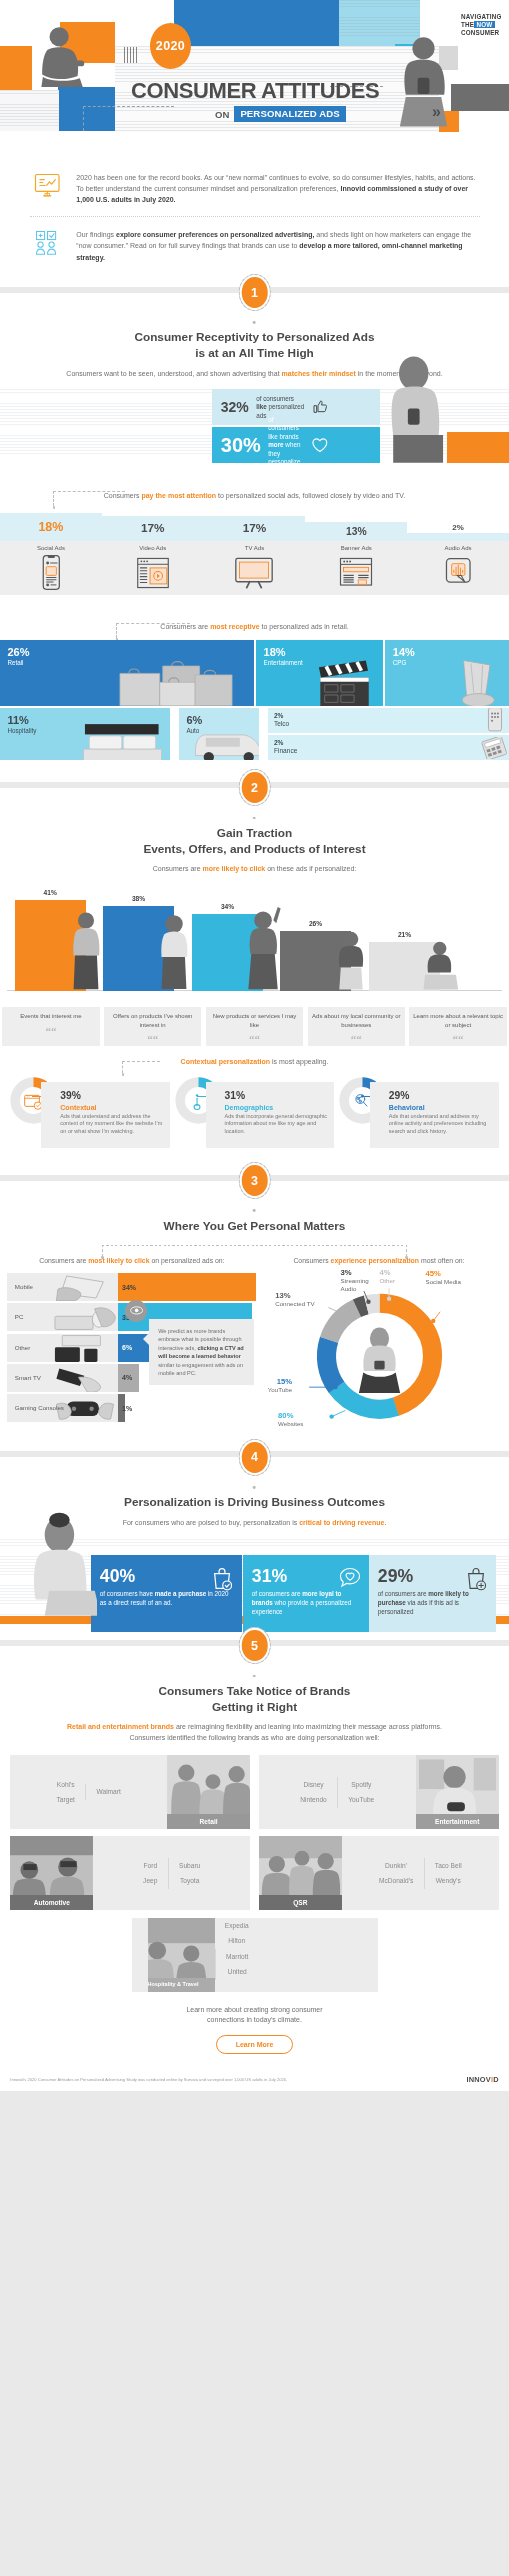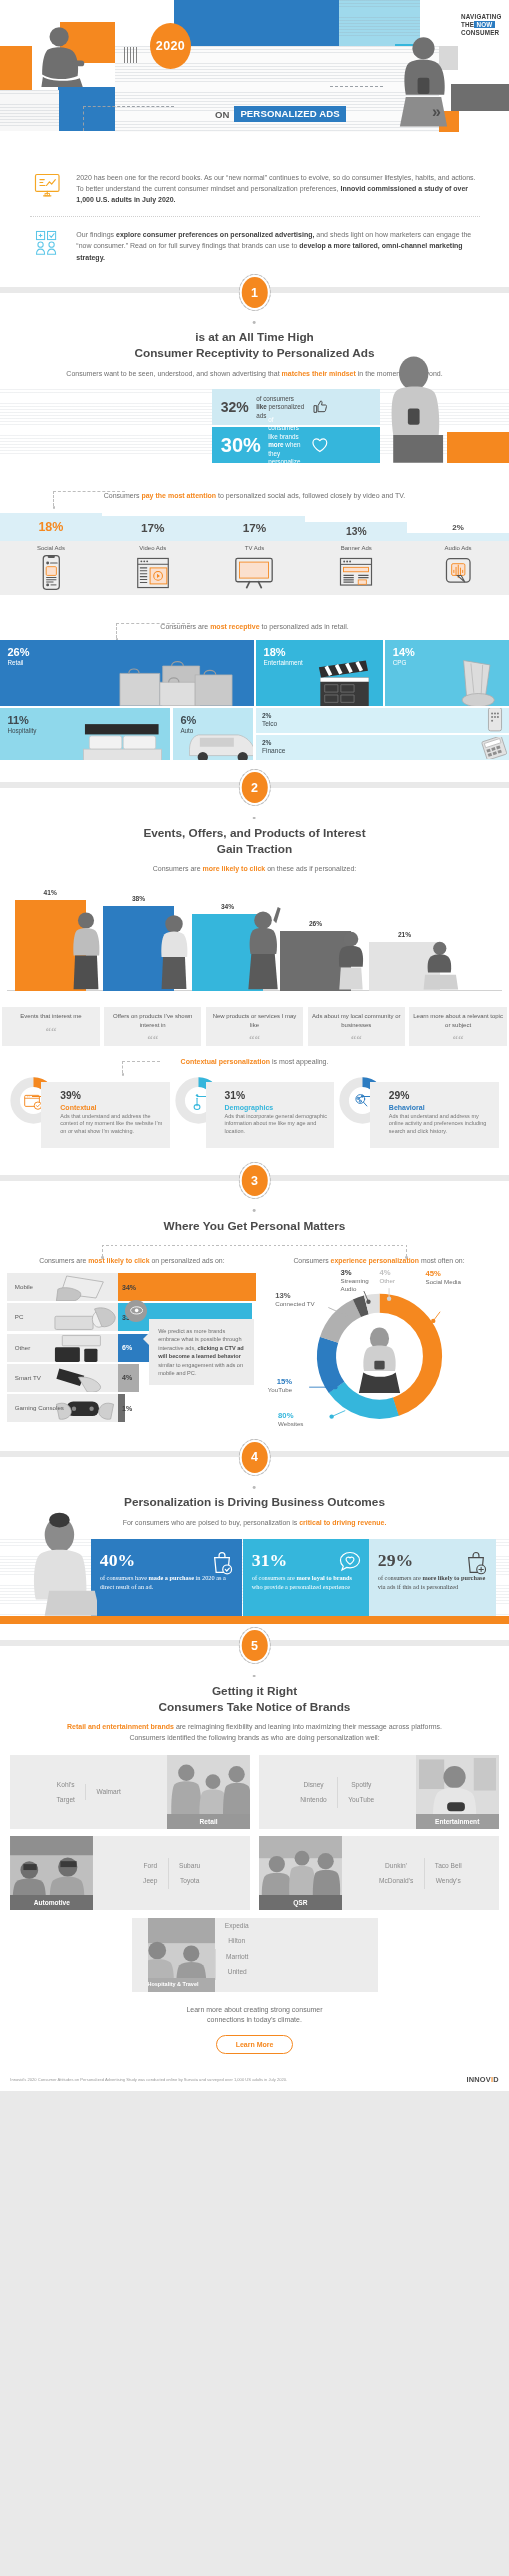--- a/index.html
+++ b/index.html
@@ -107,21 +107,21 @@
   .adbar { background:#DBEFF7; display:flex; align-items:center; justify-content:center; }
   .adcol .pc { font-size:11.8px; font-weight:bold; color:#4a4a4a; }
   .adcol:first-child .pc { color:#F5881F; font-size:12.5px; }
   .adlabelrow { background:#eeeeee; }
   .adlabel { text-align:center; font-size:6px; color:#5a5a5a; padding:4.4px 0 2.9px; }
   .adicon { height:41px; display:flex; align-items:center; justify-content:center; padding-bottom:2.9px; }
 
   
   .ind-wrap { margin-top:2.9px; }
   .ind-r1 { display:flex; gap:2.2px; height:66px; }
-  .ind-r2 { display:flex; gap:3px; height:52px; margin-top:2.2px; }
+  .ind-r2 { display:flex; gap:9px; height:52px; margin-top:2.2px; }
   .ind-cell { position:relative; overflow:hidden; padding:5.9px 7.4px; }
   .ind-cell .n { font-size:11px; font-weight:bold; line-height:12.5px; }
   .ind-cell .l { font-size:6.3px; line-height:8px; margin-top:0.7px; }
   .ind-retail { flex:0 0 254px; background:#2C7CC1; color:#fff; }
   .ind-ent { flex:0 0 127px; background:#35B6DC; color:#fff; }
   .ind-cpg { flex:1; background:#5CC6E4; color:#fff; }
   .ind-hosp { flex:0 0 170px; background:#8FD8EB; color:#3f4a50; }
   .ind-qsr { flex:0 0 155px; background:#A6E0EF; color:#3f4a50; }
   .ind-auto { flex:0 0 80px; background:#BDE7F3; color:#3f4a50; }
   .ind-small { flex:1; display:flex; flex-direction:column; gap:2.2px; }
@@ -182,21 +182,21 @@
   .eyebadge { position:absolute; left:118px; top:26.5px; width:22px; height:22px; border-radius:50%; background:#9b9b9b; display:flex;align-items:center;justify-content:center; z-index:3;}
 
   .donut-big { position:relative; width:243px; height:159px; margin:0 auto; }
   .dl { position:absolute; font-size:6.2px; line-height:8px; }
   .dl .p { font-weight:bold; font-size:7.7px; }
   .dl .n { color:#6a6a6a; }
 
   
   .s4 { position:relative; height:77px; margin-top:11.8px;
       background:repeating-linear-gradient(to bottom, rgba(170,178,186,.18) 0 0.7px, transparent 0.7px 2.9px); }
-  .s4cell { position:absolute; top:0; height:77px; padding:11.8px 8.8px 0;font-family:Liberation Serif, serif; }
+  .s4cell { position:absolute; top:16px; height:77px; padding:11.8px 8.8px 0; }
   .s4cell .n { font-size:17.7px; font-weight:bold; line-height:19px; }
   .s4cell .t { font-size:6.3px; line-height:8.8px; margin-top:3.7px; }
   .s4a { left:91px; width:151px; background:#2C7CC1; color:#fff; }
   .s4b { left:243px; width:127px; background:#35B6DC; color:#fff; }
   .s4c { left:369px; width:127px; background:#CFEAF3; color:#4a4a4a; }
   .s4icon { position:absolute; right:8.8px; top:11.8px; }
   .s4photo { position:absolute; left:26.5px; top:-28px; width:70px; height:105px; z-index:4; }
   .s4-strip { height:7.4px; background:#F5881F; width:100%; }
 
   
@@ -260,20 +260,21 @@
       <svg class="person-silh" style="left:391px;top:35px;z-index:6;" width="65" height="96" viewBox="0 0 88 130">
         <g fill="#707070">
             <circle cx="44" cy="18" r="15"></circle>
             <path d="M24 38c8-6 30-7 40 1 8 7 10 28 8 42H20c-3-16-3-36 4-43z"></path>
             <path d="M20 84h48l8 40H12z" fill="#8c8c8c"></path>
             <rect x="36" y="58" width="16" height="22" rx="3" fill="#4a4a4a"></rect>
           </g>
       </svg>
 
       <div class="hero-2020">2020</div>
+      <div class="hero-title">CONSUMER ATTITUDES</div>
       <div class="hero-sub">
         <span class="on">ON</span>
         <span class="tagbox">PERSONALIZED ADS</span>
       </div>
       <div class="nav-now">
         <div>NAVIGATING</div>
         <div><span>THE</span><span class="nowbox">NOW</span></div>
         <div>CONSUMER</div>
       </div>
       <div class="chev">»</div>
@@ -315,22 +316,22 @@
   </div>
 
   <div class="gap"></div>
 
   <div class="panel">
     <div class="badge-wrap">
       <div class="badge" style="top:-15.5px;">1</div>
       <div class="badge-dropper" style="top:17.7px;"></div>
     </div>
     <div class="sec-title">
+      <div>Consumer Receptivity to Personalized Ads</div>
       <div>is at an All Time High</div>
-      <div>Consumer Receptivity to Personalized Ads</div>
     </div>
     <div class="sec-sub">
       <span>Consumers want to be seen, understood, and shown advertising that </span><span class="hl">matches their mindset</span><span> in the moment and beyond.</span>
     </div>
 
     <div class="s1-stats">
       <div class="s1-lt">
         <div class="num">32%</div>
         <div class="lbl"><span>of consumers </span><b>like</b><span> personalized ads</span></div>
         <svg width="16" height="16" viewBox="0 0 24 24" style="margin-right:43px;">
@@ -573,22 +574,22 @@
   </div>
 
   <div class="gap"></div>
 
   <div class="panel">
     <div class="badge-wrap">
       <div class="badge" style="top:-15.5px;">2</div>
       <div class="badge-dropper" style="top:17.7px;"></div>
     </div>
     <div class="sec-title">
+      <div>Gain Traction</div>
       <div>Events, Offers, and Products of Interest</div>
-      <div>Gain Traction</div>
     </div>
     <div class="sec-sub">
       <span>Consumers are </span><span class="hl">more likely to click</span><span> on these ads if personalized:</span>
     </div>
 
     <div class="bars">
       <div class="baseline"></div>
       <div class="barcol" style="left:14.7px;">
         <div class="v">41%</div>
         <div class="barrect" style="height:91px;background:#F5881F;"></div>
@@ -981,22 +982,22 @@
   </div>
 
   <div class="gap"></div>
 
   <div class="panel">
     <div class="badge-wrap">
       <div class="badge" style="top:-15.5px;">5</div>
       <div class="badge-dropper" style="top:17.7px;"></div>
     </div>
     <div class="sec-title">
+      <div>Consumers Take Notice of Brands</div>
       <div>Getting it Right</div>
-      <div>Consumers Take Notice of Brands</div>
     </div>
     <div class="sec-sub" style="padding:0 56px;">
       <span class="hl">Retail and entertainment brands</span><span> are reimagining flexibility and leaning into maximizing their message across platforms. Consumers identified the following brands as who are doing personalization well:</span>
     </div>
 
     <div class="brands" style="margin-top:11.8px;">
 
       <div class="bcard left">
         <div class="names">
           <div class="ncol">

